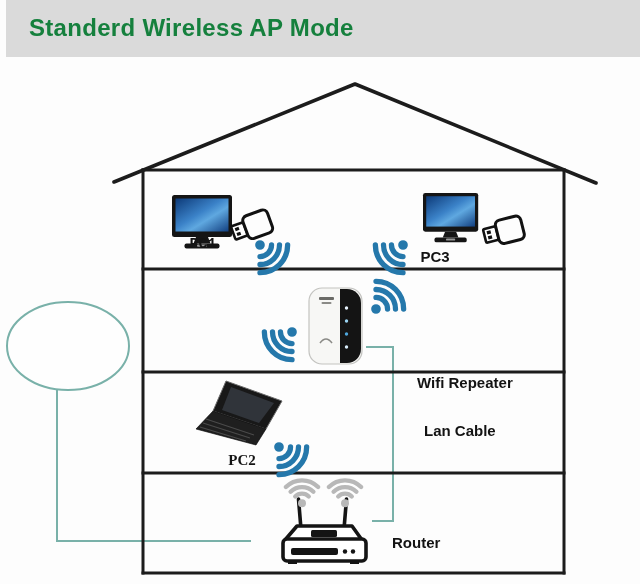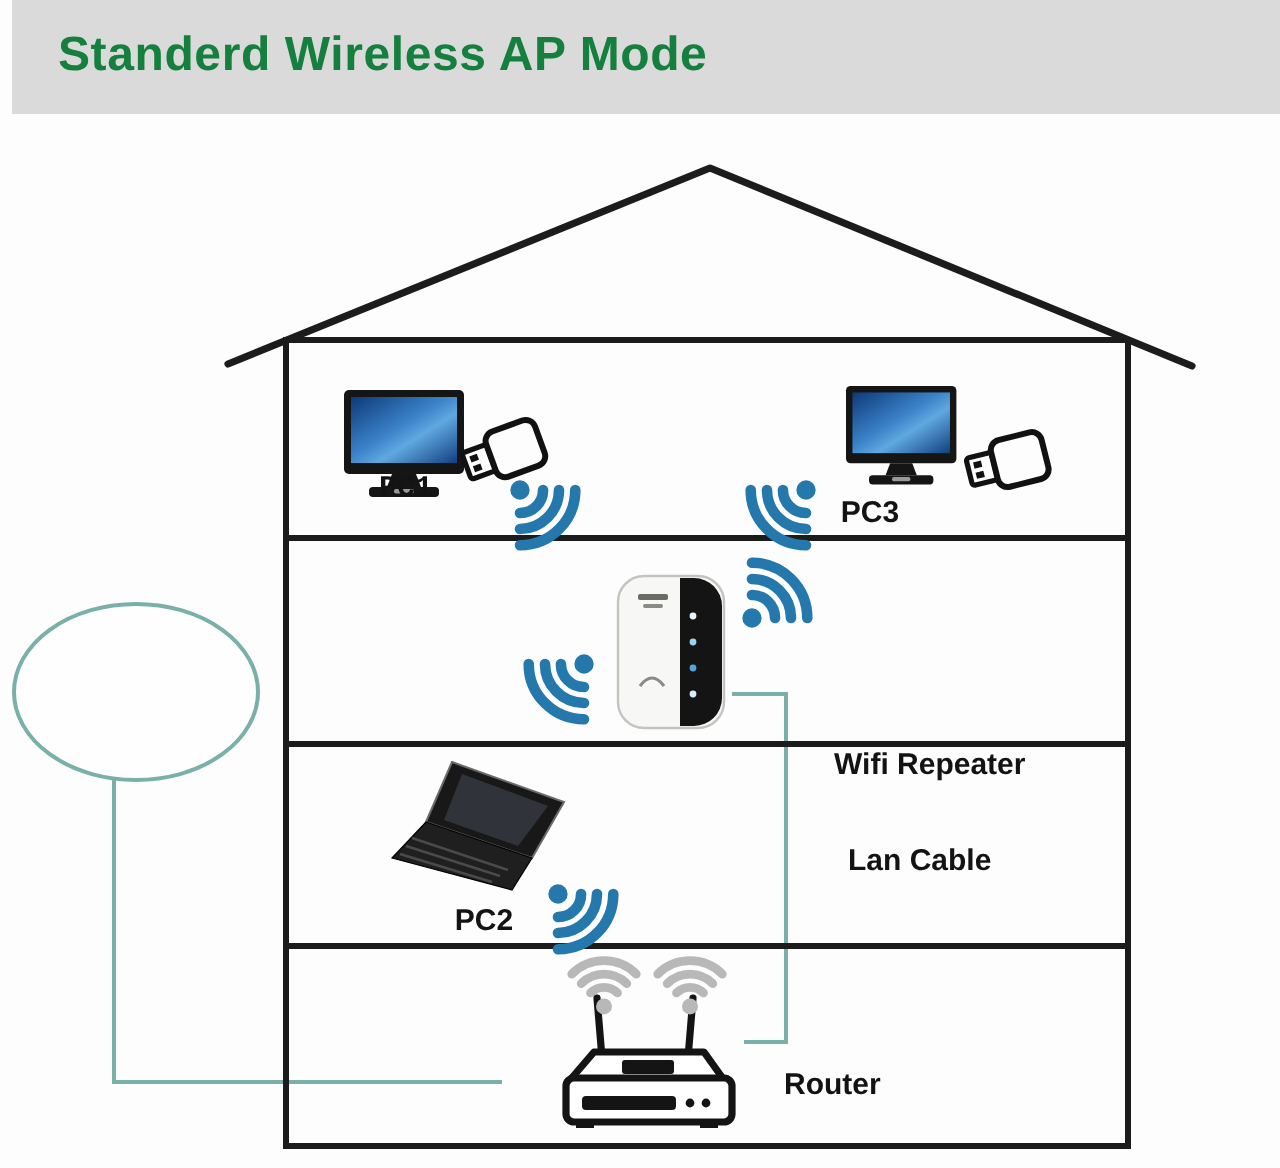--- a/index.html
+++ b/index.html
@@ -17,21 +17,21 @@
     font-size:24px; font-weight:bold; color:#15803d; letter-spacing:0.3px;
     white-space:nowrap;
   }
   .lbl {
     position:absolute; font-weight:bold; color:#131313; white-space:nowrap;
     font-size:15px;
   }
   .lbl.ctr { text-align:center; }
   #lbl-pc1 { left:176px; top:236px; width:54px;font-family:Liberation Mono, monospace; }
   #lbl-pc3 { left:408px; top:248px; width:54px; }
-  #lbl-pc2 { left:215px; top:452px; width:54px; }
+  #lbl-pc2 { left:215px; top:452px; width:54px;font-family:Liberation Serif, serif; }
   #lbl-internet { left:8px; top:338px; width:120px; }
   #lbl-repeater { left:417px; top:326px;margin-top:48px; }
   #lbl-lan { left:424px; top:422px;text-align:center; }
   #lbl-router { left:392px; top:534px; }
   svg#art { position:absolute; left:0; top:0; }
   .teal  { stroke:var(--cable-teal,#79b1a9); stroke-width:2; fill:none; }
   .cloud { stroke:var(--cable-teal,#79b1a9); stroke-width:2; fill:#fefefe; }
   .hline { stroke:var(--outline-black,#1c1c1c); stroke-width:3; fill:none; stroke-linecap:square; }
   .roof  { stroke:var(--outline-black,#1c1c1c); stroke-width:3.6; fill:none; stroke-linecap:round; stroke-linejoin:round; }
   .wifi-blue { color:var(--wifi-blue,#2578ab); }

